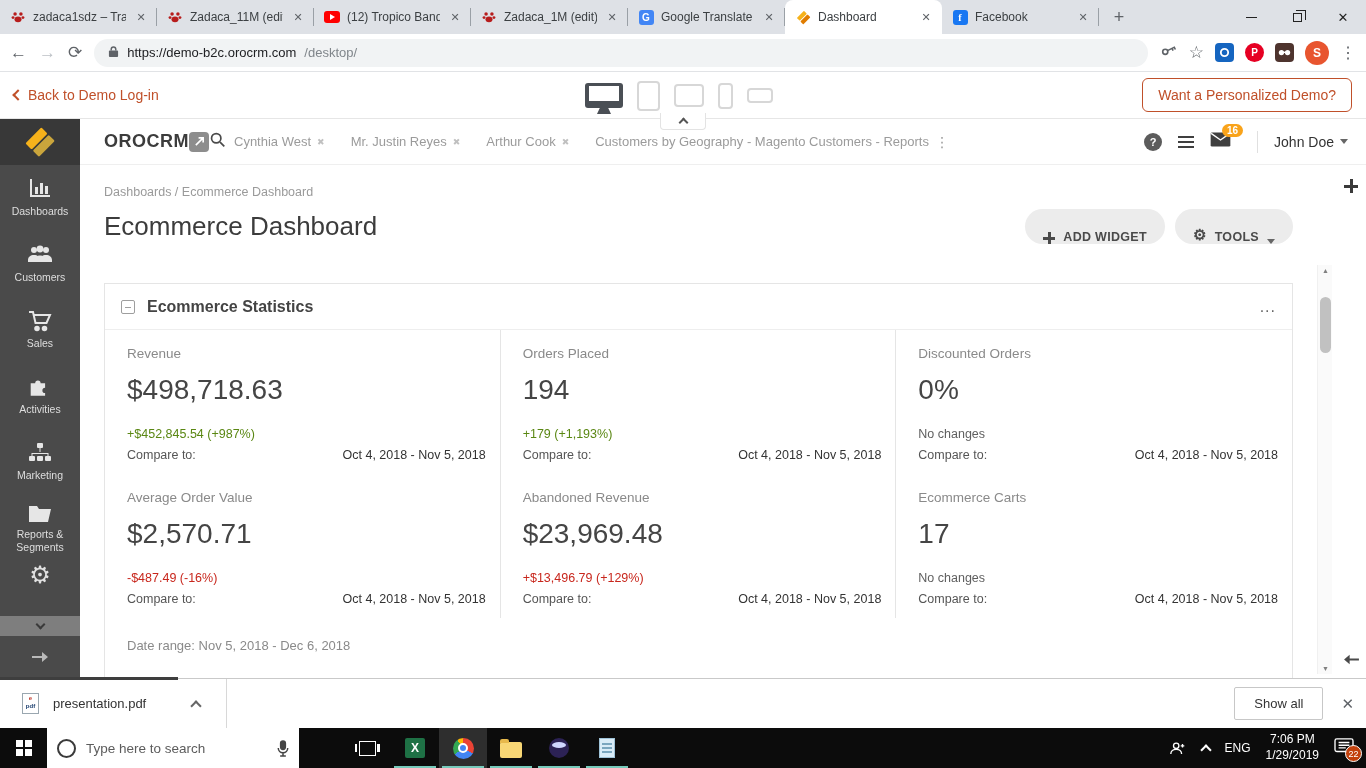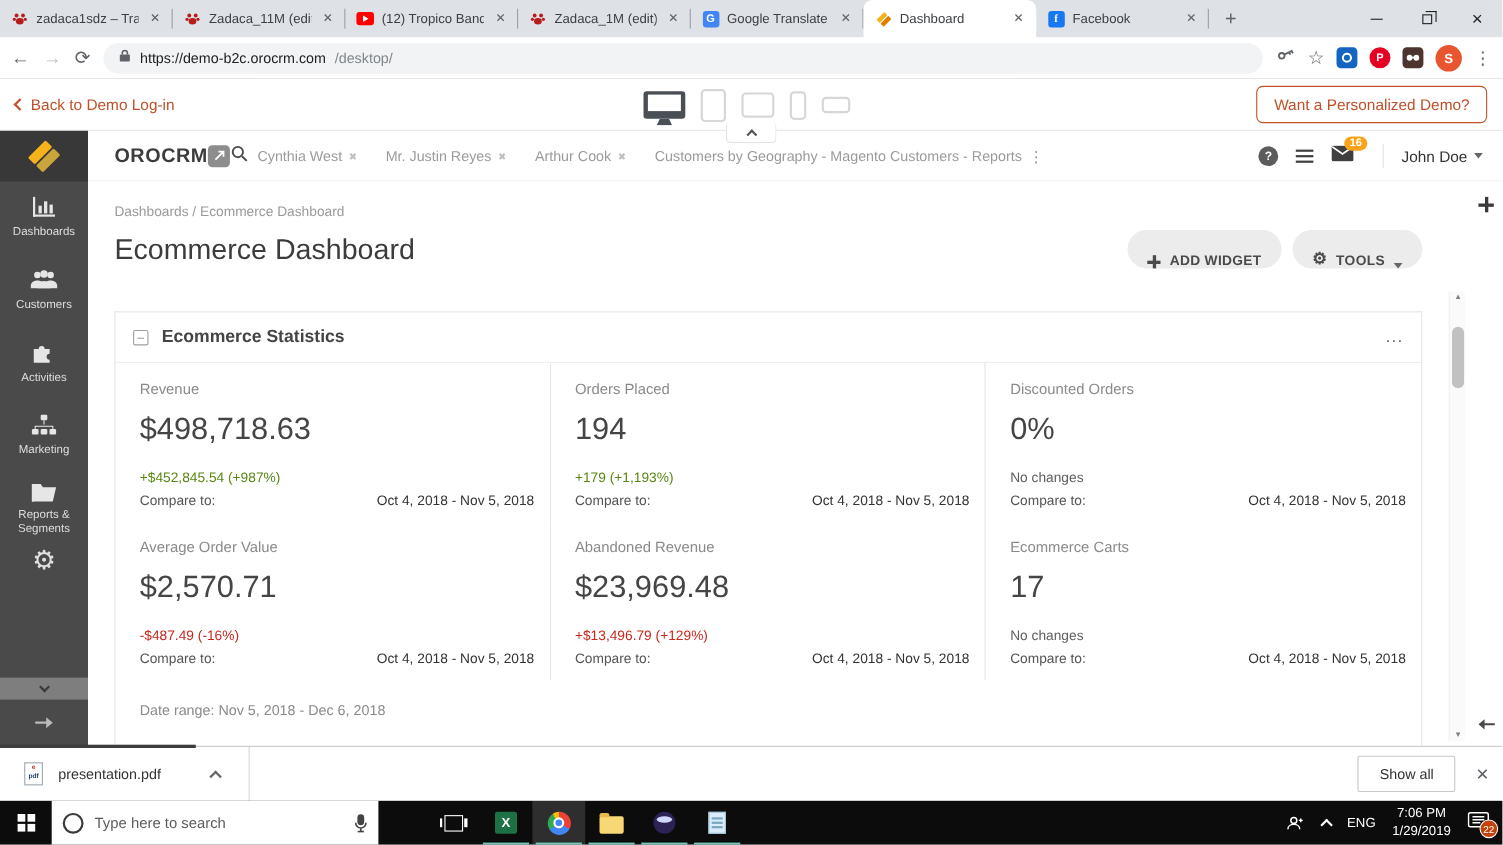--- a/index.html
+++ b/index.html
@@ -134,21 +134,21 @@
   .dl-divider { width:1px; height:50px; background:#d8d8d8; margin-left:26px; }
   .dl-right { margin-left:auto; display:flex; align-items:center; gap:18px; margin-right:12px; }
   .showall-btn { background:#fff; border:1px solid #c7c7c7; border-radius:2px; padding:8px 19px; font-size:13px; color:#333; font-family:inherit; }
   .dl-close { color:#5f6368; font-size:15px; }
 
   
   #taskbar { position:absolute; left:0; bottom:0; width:1366px; height:40px; background:#0c0c0c; display:flex; align-items:stretch; }
   .tb-start { width:47px; display:flex; align-items:center; justify-content:center; }
   .win-logo { width:16px; height:16px; display:grid; grid-template-columns:7px 7px; grid-template-rows:7px 7px; gap:2px; }
   .win-logo i { background:#fefefe; }
-  .tb-search { width:297px; background:#fff; display:flex; align-items:center; gap:10px; padding:0 10px; }
+  .tb-search { width:252px; background:#fff; display:flex; align-items:center; gap:10px; padding:0 10px; }
   .cortana-ring { width:19px; height:19px; border:2.5px solid #3a3a3a; border-radius:50%; }
   .tb-search input { border:none; outline:none; flex:1; font-size:13.5px; color:#333; font-family:inherit; background:transparent; }
   .tb-search input::placeholder { color:#5c5c5c; }
   .tb-btn { width:48px; display:flex; align-items:center; justify-content:center; position:relative; }
   .tb-btn.running::after { content:""; position:absolute; left:3px; right:3px; bottom:0; height:2px; background:#76cabb; }
   .tb-btn.active-app { background:rgba(255,255,255,0.14); }
   .taskview-ico { width:17px; height:15px; border:1.5px solid #fff; position:relative; }
   .taskview-ico::before { content:""; position:absolute; left:-5px; top:2px; width:2.5px; height:8px; background:#fff; }
   .taskview-ico::after { content:""; position:absolute; right:-5px; top:2px; width:2.5px; height:8px; background:#fff; }
   .excel-ico { width:20px; height:20px; background:#1e7145; color:#fff; font-size:12px; font-weight:bold; display:flex; align-items:center; justify-content:center; border-radius:2px; }
@@ -385,20 +385,28 @@
     <svg width="26" height="22" viewBox="0 0 26 22" fill="#e6e6e6">
         <circle cx="7" cy="6" r="3"></circle>
         <circle cx="19" cy="6" r="3"></circle>
         <circle cx="13" cy="5" r="3.4"></circle>
         <path d="M1 16c0-3 2.5-5 6-5s6 2 6 5v2H1zM13 16c0-3 2.5-5 6-5s6 2 6 5v2H13z"></path>
         <path d="M7 18c0-4 2.6-6.5 6-6.5s6 2.5 6 6.5z"></path>
       </svg>
     <span>Customers</span>
   </div>
   <div class="side-item">
+    <svg width="24" height="22" viewBox="0 0 24 22" fill="none" stroke="#e6e6e6" stroke-width="2">
+        <path d="M1 2h4l2.5 11h11L22 5H6"></path>
+        <circle cx="9" cy="18.5" r="1.8" fill="#e6e6e6"></circle>
+        <circle cx="16.5" cy="18.5" r="1.8" fill="#e6e6e6"></circle>
+      </svg>
+    <span>Sales</span>
+  </div>
+  <div class="side-item">
     <svg width="24" height="22" viewBox="0 0 24 22" fill="#e6e6e6">
         <path d="M3 8h5a3 3 0 1 1 6 0h5v5a3 3 0 1 0 0 6v3H3z" transform="scale(0.9)"></path>
       </svg>
     <span>Activities</span>
   </div>
   <div class="side-item">
     <svg width="24" height="22" viewBox="0 0 24 22" fill="#e6e6e6">
         <rect x="9" y="1" width="6" height="5" rx="1"></rect>
         <rect x="1" y="14" width="6" height="5" rx="1"></rect>
         <rect x="9" y="14" width="6" height="5" rx="1"></rect>

